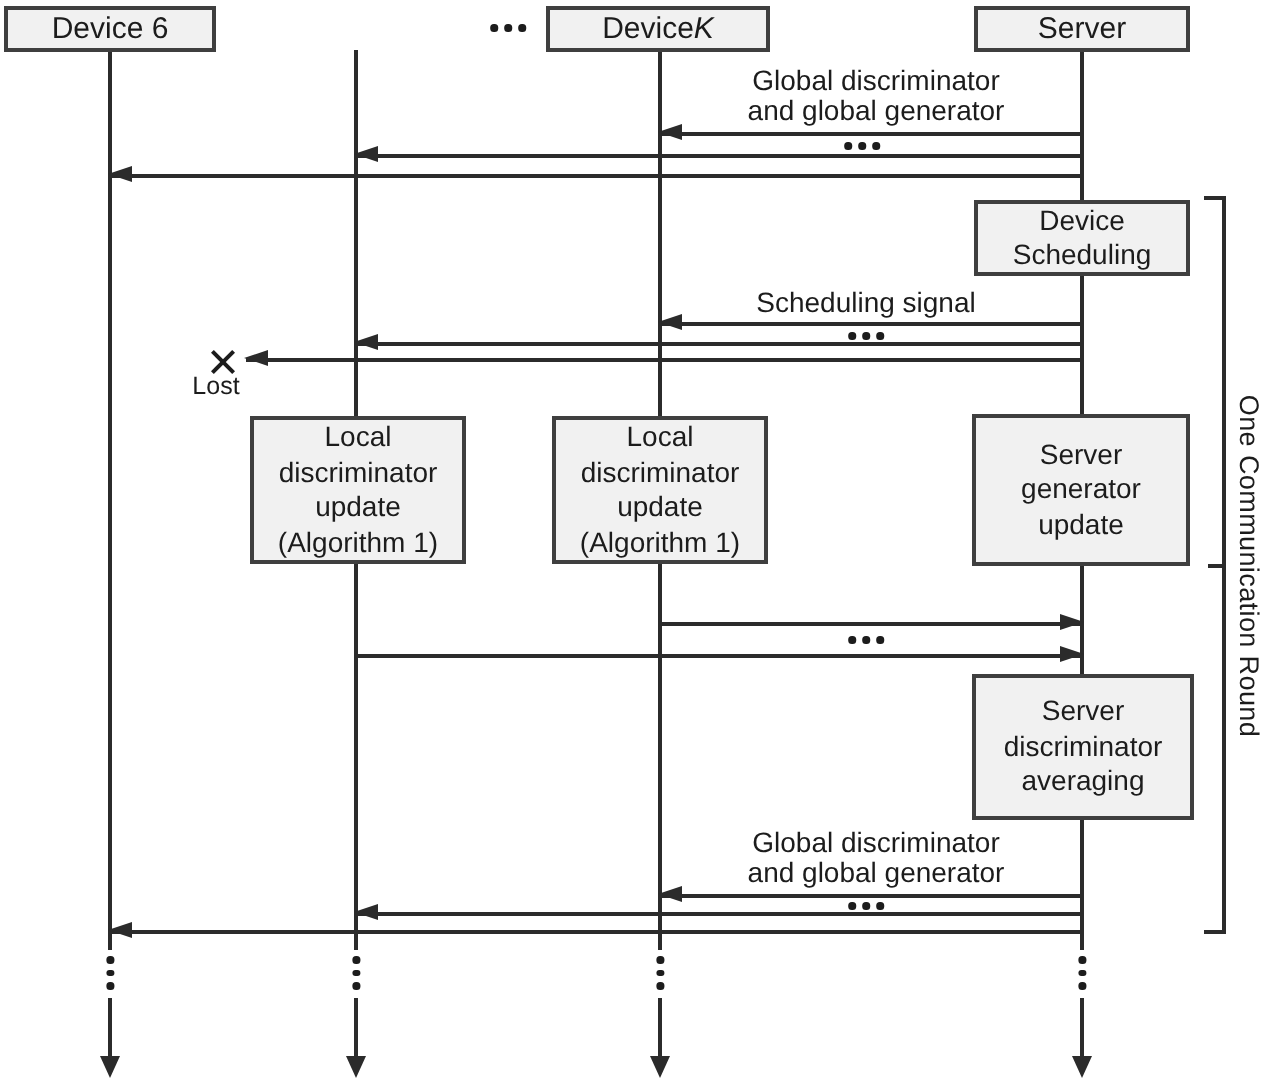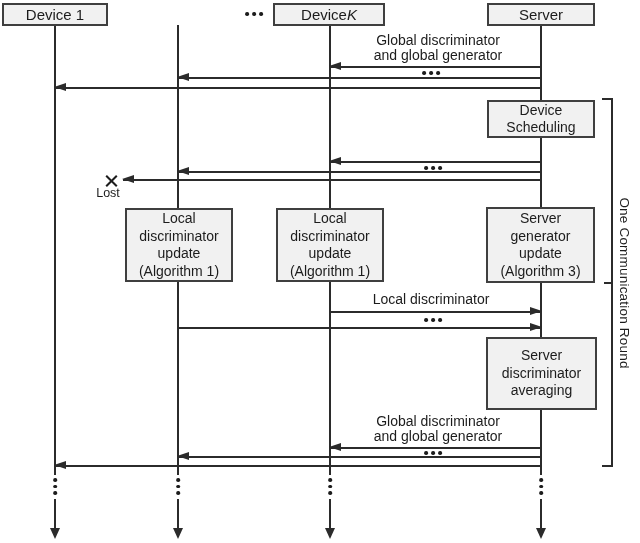--- a/index.html
+++ b/index.html
@@ -71,21 +71,21 @@
 <body>
 
 <div id="canvas">
 
   <div class="lifeline" style="left:54px;"></div>
   <div class="lifeline" style="left:177px;"></div>
   <div class="lifeline" style="left:329px;"></div>
   <div class="lifeline" style="left:540px;"></div>
 
   <div class="actor-box" style="left:2px;width:106px;">
-      <span>Device 1</span>
+      <span>Device 6</span>
     </div>
   <div class="dots-h" style="left:254px;top:11px;">
       <i></i>
       <i></i>
       <i></i>
     </div>
   <div class="actor-box" style="left:273px;width:112px;">
       <span>Device </span>
       <span class="italic">K</span>
     </div>
@@ -110,20 +110,21 @@
     </div>
   <div class="msg" style="left:55px;top:87px;width:486px;">
       <span class="head-l"></span>
     </div>
 
   <div class="activity-box" style="left:487px;top:100px;width:108px;height:38px;">
     <div>Device</div>
     <div>Scheduling</div>
   </div>
 
+  <div class="msg-label" style="left:433px;top:144px;">Scheduling signal</div>
   <div class="msg" style="left:330px;top:161px;width:211px;">
       <span class="head-l"></span>
     </div>
   <div class="dots-h" style="left:433px;top:165px;">
       <i></i>
       <i></i>
       <i></i>
     </div>
   <div class="msg" style="left:178px;top:171px;width:363px;">
       <span class="head-l"></span>
@@ -143,24 +144,22 @@
   <div class="activity-box" style="left:276px;top:208px;width:108px;height:74px;">
     <div>Local</div>
     <div>discriminator</div>
     <div>update</div>
     <div>(Algorithm 1)</div>
   </div>
   <div class="activity-box" style="left:486px;top:207px;width:109px;height:76px;">
     <div>Server</div>
     <div>generator</div>
     <div>update</div>
-    <div>(Algorithm 3)</div>
-  </div>
-
-  <div class="msg-label" style="left:431px;top:292px;">Local discriminator</div>
+  </div>
+
   <div class="msg" style="left:330px;top:311px;width:211px;">
       <span class="head-r"></span>
     </div>
   <div class="dots-h" style="left:433px;top:317px;">
       <i></i>
       <i></i>
       <i></i>
     </div>
   <div class="msg" style="left:178px;top:327px;width:363px;">
       <span class="head-r"></span>

